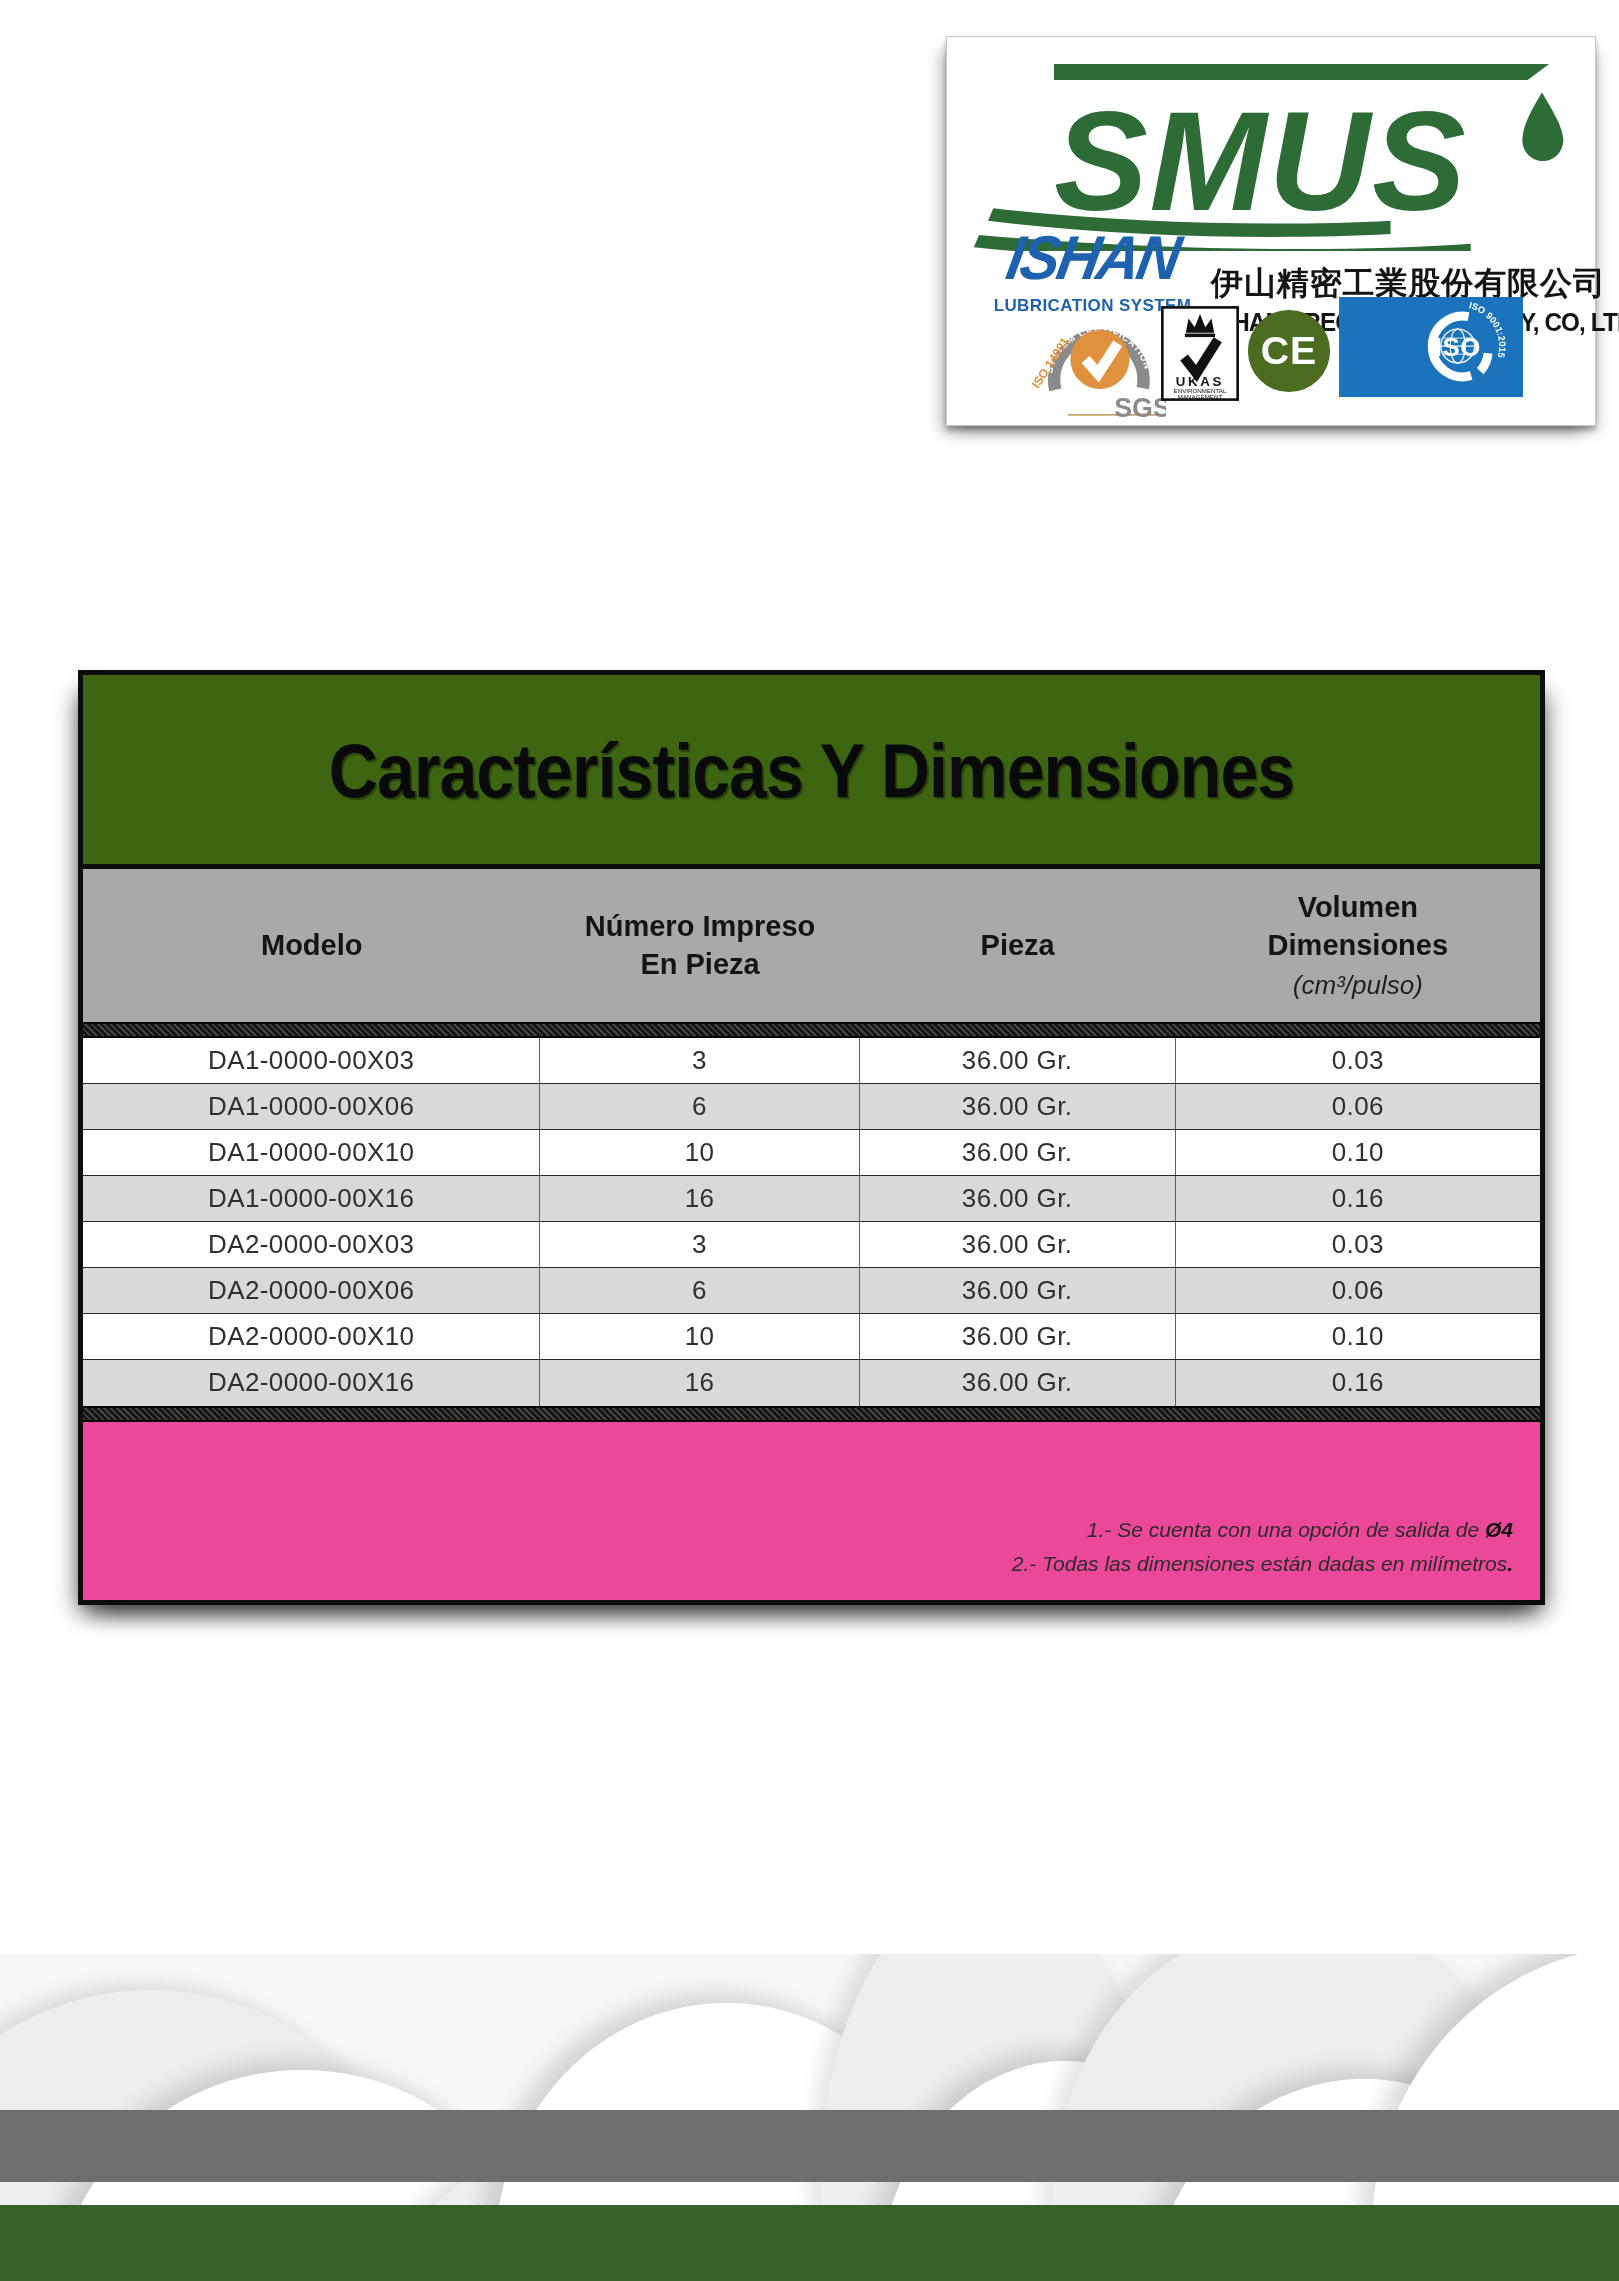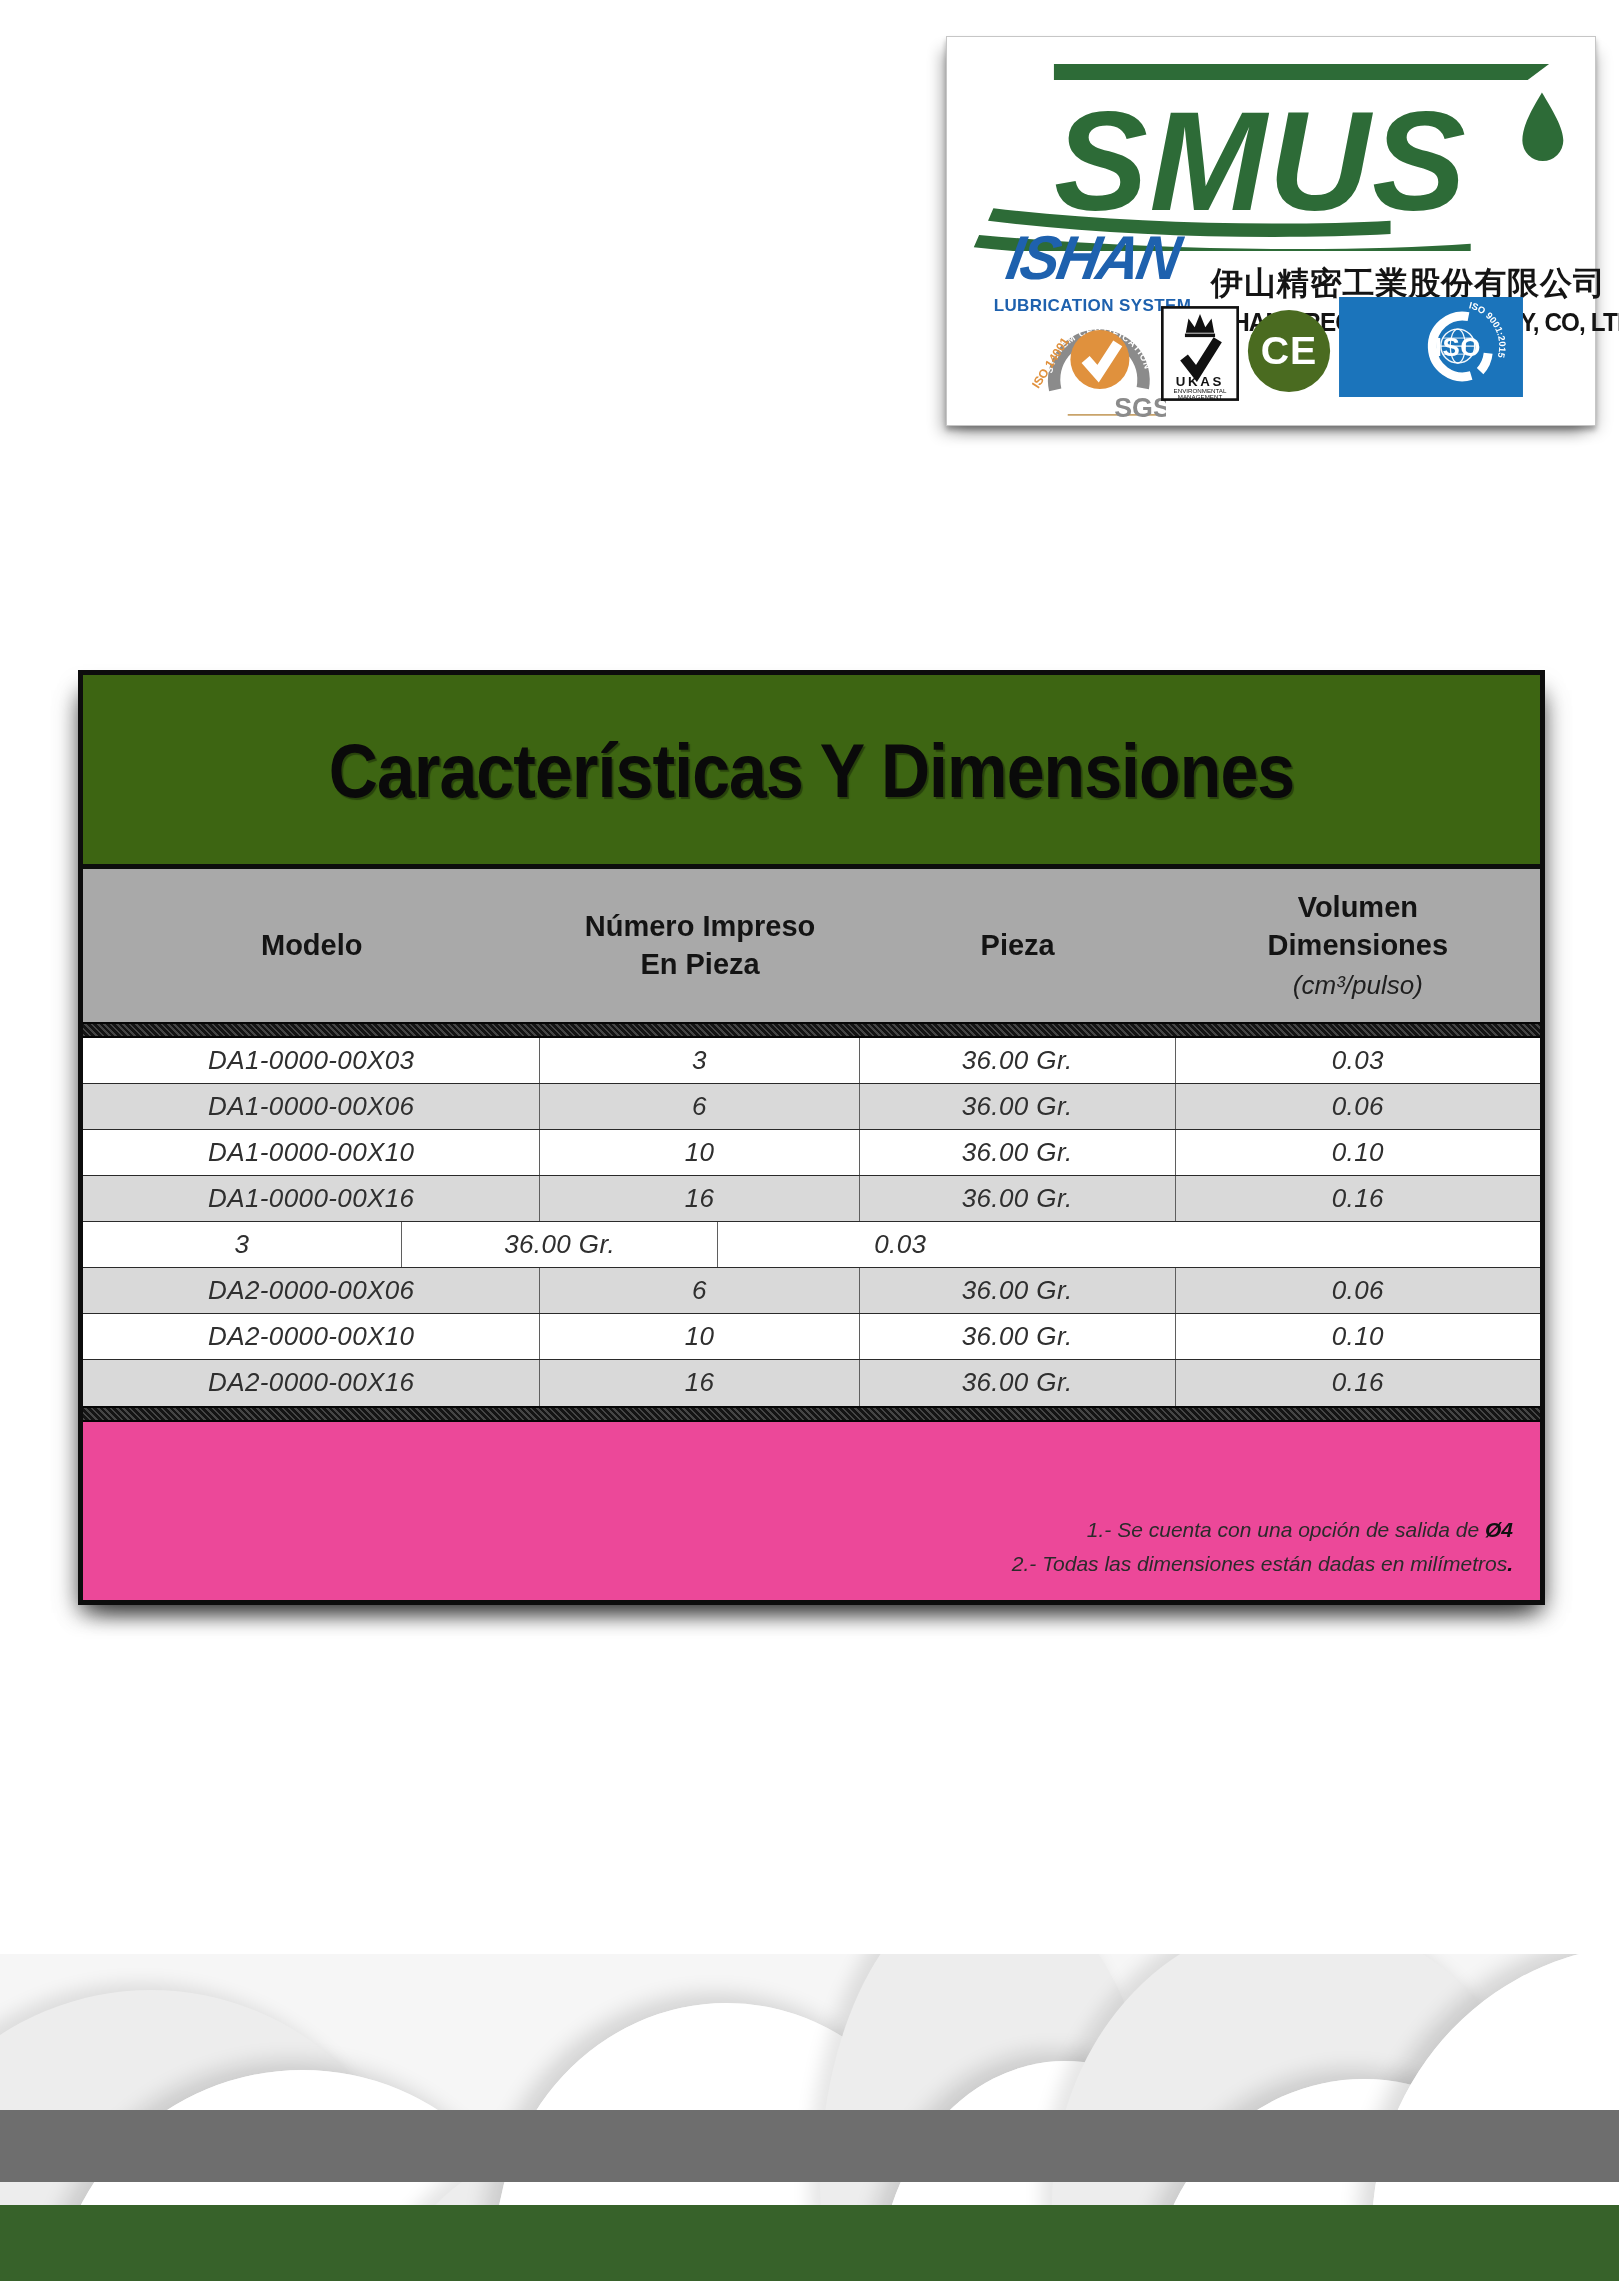--- a/index.html
+++ b/index.html
@@ -60,21 +60,21 @@
     background:repeating-linear-gradient(45deg, #454545 0 1.8px, #141414 1.8px 4.5px);
   }
   .rows { background:#ffffff; }
   .trow { display:flex; height:46px; }
   .trow:nth-child(even) { background:#d9d9d9; }
   .trow:nth-child(odd)  { background:#ffffff; }
   .trow { border-bottom:1.8px solid #2a2a2a; }
   .trow:last-child { border-bottom:none; }
   .tcell {
     display:flex; align-items:center; justify-content:center;
-    font-size:26px; color:#2f2f2f; letter-spacing:0.4px;font-style:italic;
+    font-size:26px; color:#2f2f2f; letter-spacing:0.4px;
   }
   .tcell.c1, .tcell.c2, .tcell.c3 { border-right:1.8px solid #5f5f5f; }
   .panel-footer { height:178px; background:#ec4899; position:relative; }
   .footnotes {
     position:absolute; right:27px; bottom:18px; text-align:right;
     font-style:italic; font-size:21px; color:#2b2b2b; line-height:1.62;
   }
   .footnotes b { font-weight:bold; color:#111; }
 
   
@@ -211,20 +211,21 @@
         <div class="tcell c3">36.00 Gr.</div>
         <div class="tcell c4">0.10</div>
       </div>
       <div class="trow">
         <div class="tcell c1">DA1-0000-00X16</div>
         <div class="tcell c2">16</div>
         <div class="tcell c3">36.00 Gr.</div>
         <div class="tcell c4">0.16</div>
       </div>
       <div class="trow">
+        <div class="tcell c1">DA2-0000-00X03</div>
         <div class="tcell c2">3</div>
         <div class="tcell c3">36.00 Gr.</div>
         <div class="tcell c4">0.03</div>
       </div>
       <div class="trow">
         <div class="tcell c1">DA2-0000-00X06</div>
         <div class="tcell c2">6</div>
         <div class="tcell c3">36.00 Gr.</div>
         <div class="tcell c4">0.06</div>
       </div>

